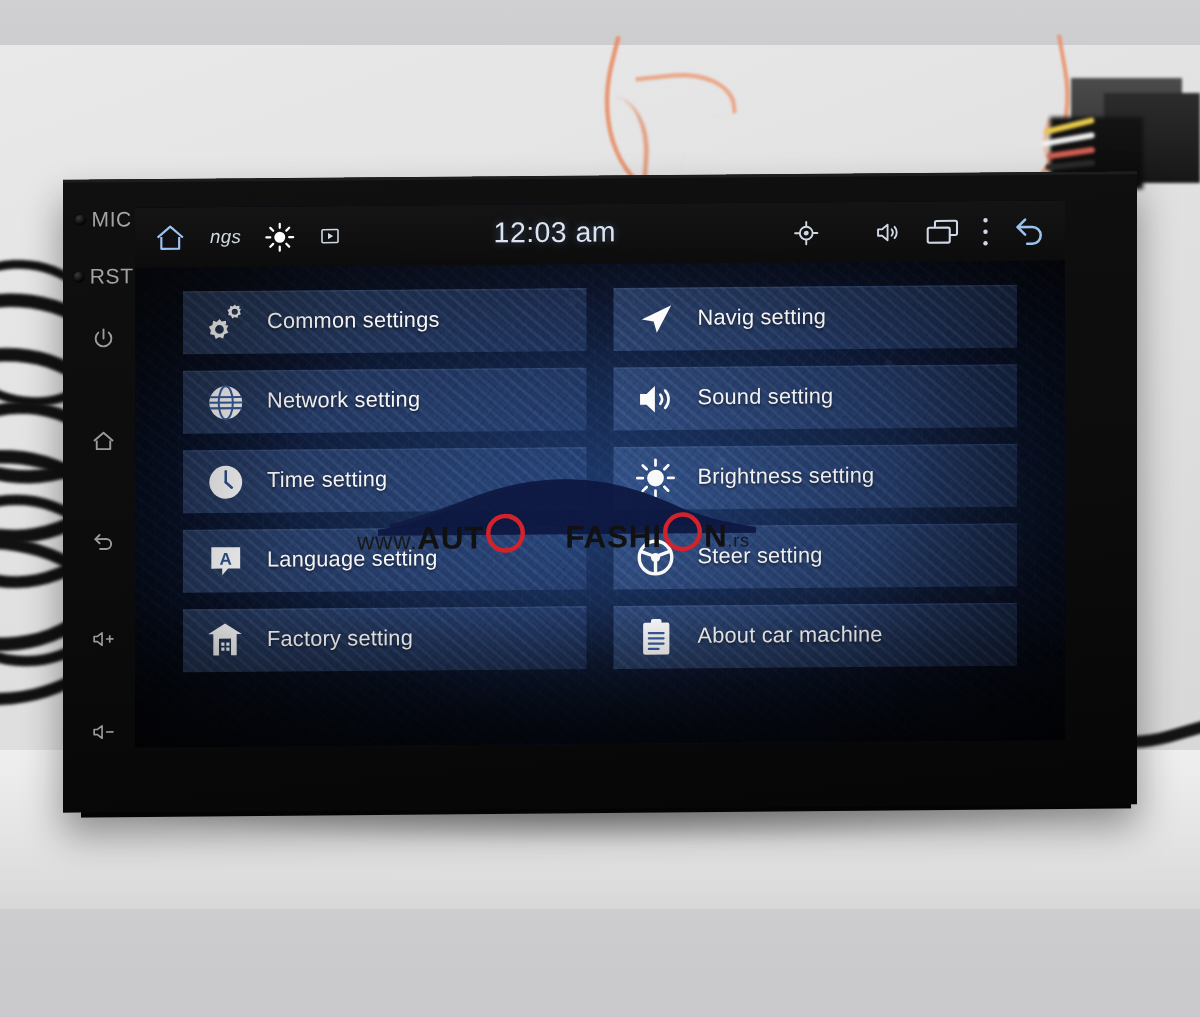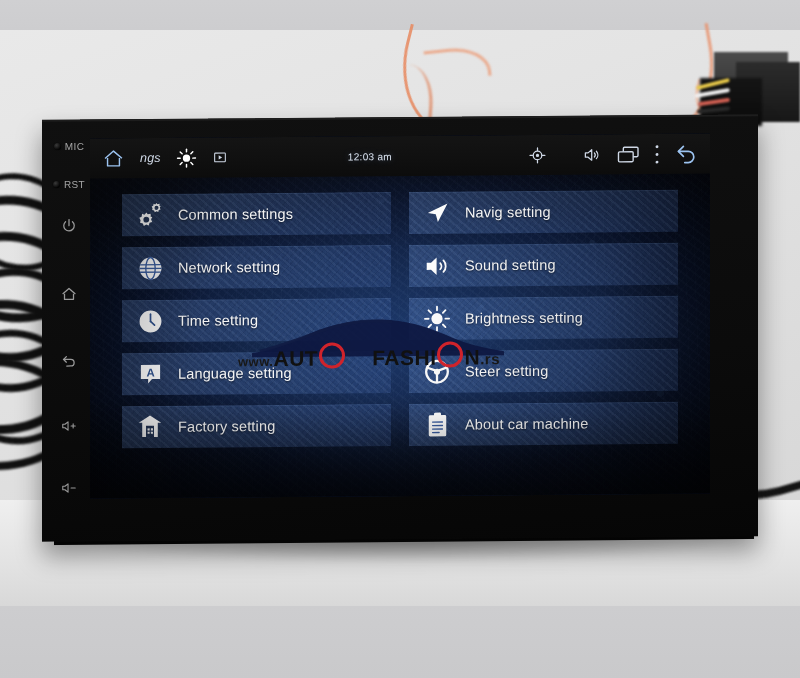--- a/index.html
+++ b/index.html
@@ -114,21 +114,21 @@
     background:radial-gradient(ellipse at 50% 0%,rgba(0,0,0,.32),rgba(0,0,0,0) 72%);
     filter:blur(3px);
   }
 
   
   .bezel-left{
     position:absolute;left:44px;top:124px;width:50px;height:406px;
     color:#9a9a9a;transform:skewY(-0.45deg);
   }
   .bz-item{position:absolute;left:0;width:50px;display:flex;align-items:center;justify-content:center;}
-  .bz-label{font-size:10px;letter-spacing:.4px;color:#a3a3a3;}
+  .bz-label{font-size:14px;letter-spacing:.4px;color:#a3a3a3;}
   .bz-hole{
     width:7px;height:7px;border-radius:50%;
     background:radial-gradient(circle at 35% 30%,#3a3a3a,#000 75%);
     margin-right:4px;box-shadow:0 0 1px #000;
   }
   .bz-glyph{width:18px;height:18px;display:block;}
 
   
   .screen{
     position:absolute;left:90px;top:136px;width:620px;height:360px;
@@ -174,21 +174,21 @@
     display:flex;align-items:center;z-index:6;
   }
   .sb-left{display:flex;align-items:center;gap:15px;padding-left:12px;}
   .sb-mid{flex:1;display:flex;align-items:center;justify-content:center;}
   .sb-right{display:flex;align-items:center;gap:13px;padding-right:11px;}
   .sb-ico{display:block;}
   .sb-text{
     color:#cfd8e6;font-size:12.5px;letter-spacing:.2px;font-style:italic;
   }
   .sb-clock{
-    color:#dbe4f1;font-size:10px;letter-spacing:.3px;
+    color:#dbe4f1;font-size:19px;letter-spacing:.3px;
     text-shadow:0 0 6px rgba(150,190,255,.35);
     transform:translateX(-8px);
   }
 
   
   .grid{
     position:absolute;left:32px;top:56px;width:556px;
     display:grid;grid-template-columns:1fr 1fr;
     column-gap:18px;row-gap:11px;z-index:4;
   }
@@ -226,22 +226,22 @@
   
   .watermark{
     position:absolute;left:148px;top:176px;width:330px;height:60px;z-index:7;
     pointer-events:none;
   }
   .wm-text{
     position:absolute;left:0;top:30px;width:330px;
     font-size:21px;font-weight:bold;letter-spacing:.5px;
     color:#111;white-space:nowrap;
   }
-  .wm-www{font-size:13px;font-weight:bold;color:#181818;}
-  .wm-rs{font-size:15px;font-weight:bold;color:#181818;}
+  .wm-www{font-size:16px;font-weight:normal;color:#181818;}
+  .wm-rs{font-size:12px;font-weight:normal;color:#181818;}
   .wm-gap{display:inline-block;width:26px;}
   .wm-o{
     display:inline-block;width:20px;height:20px;border:3px solid #d0232b;
     border-radius:50%;vertical-align:-3px;margin:0 1px;
   }
 </style>
 </head>
 <body>
 
 <div class="scene">

